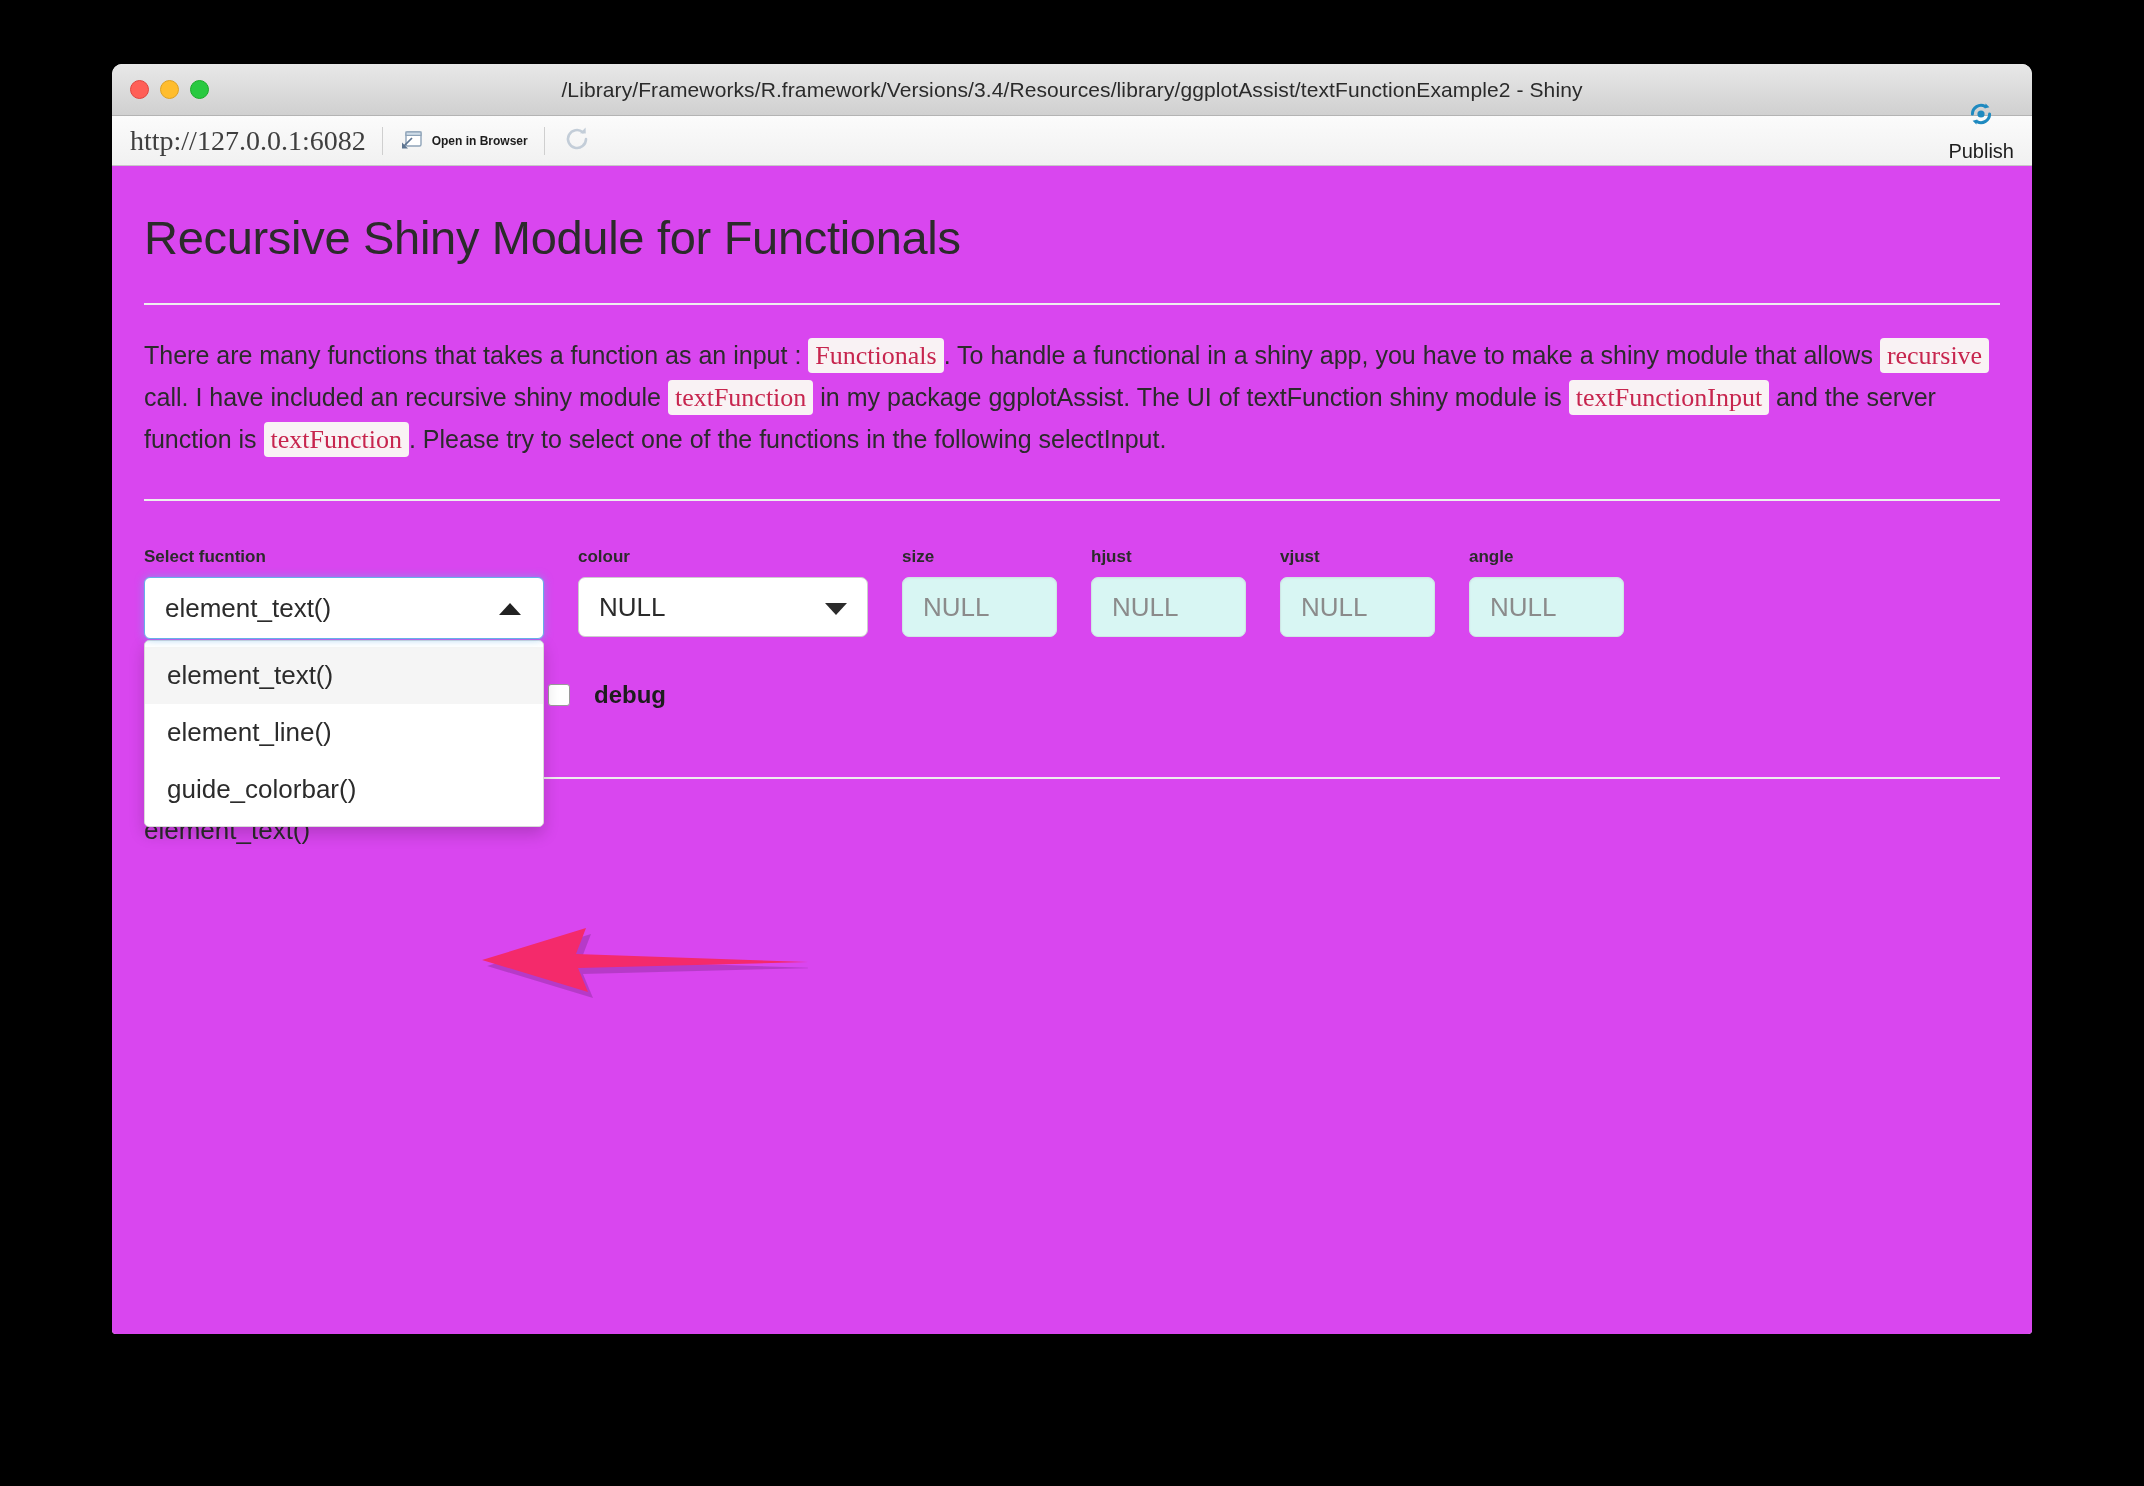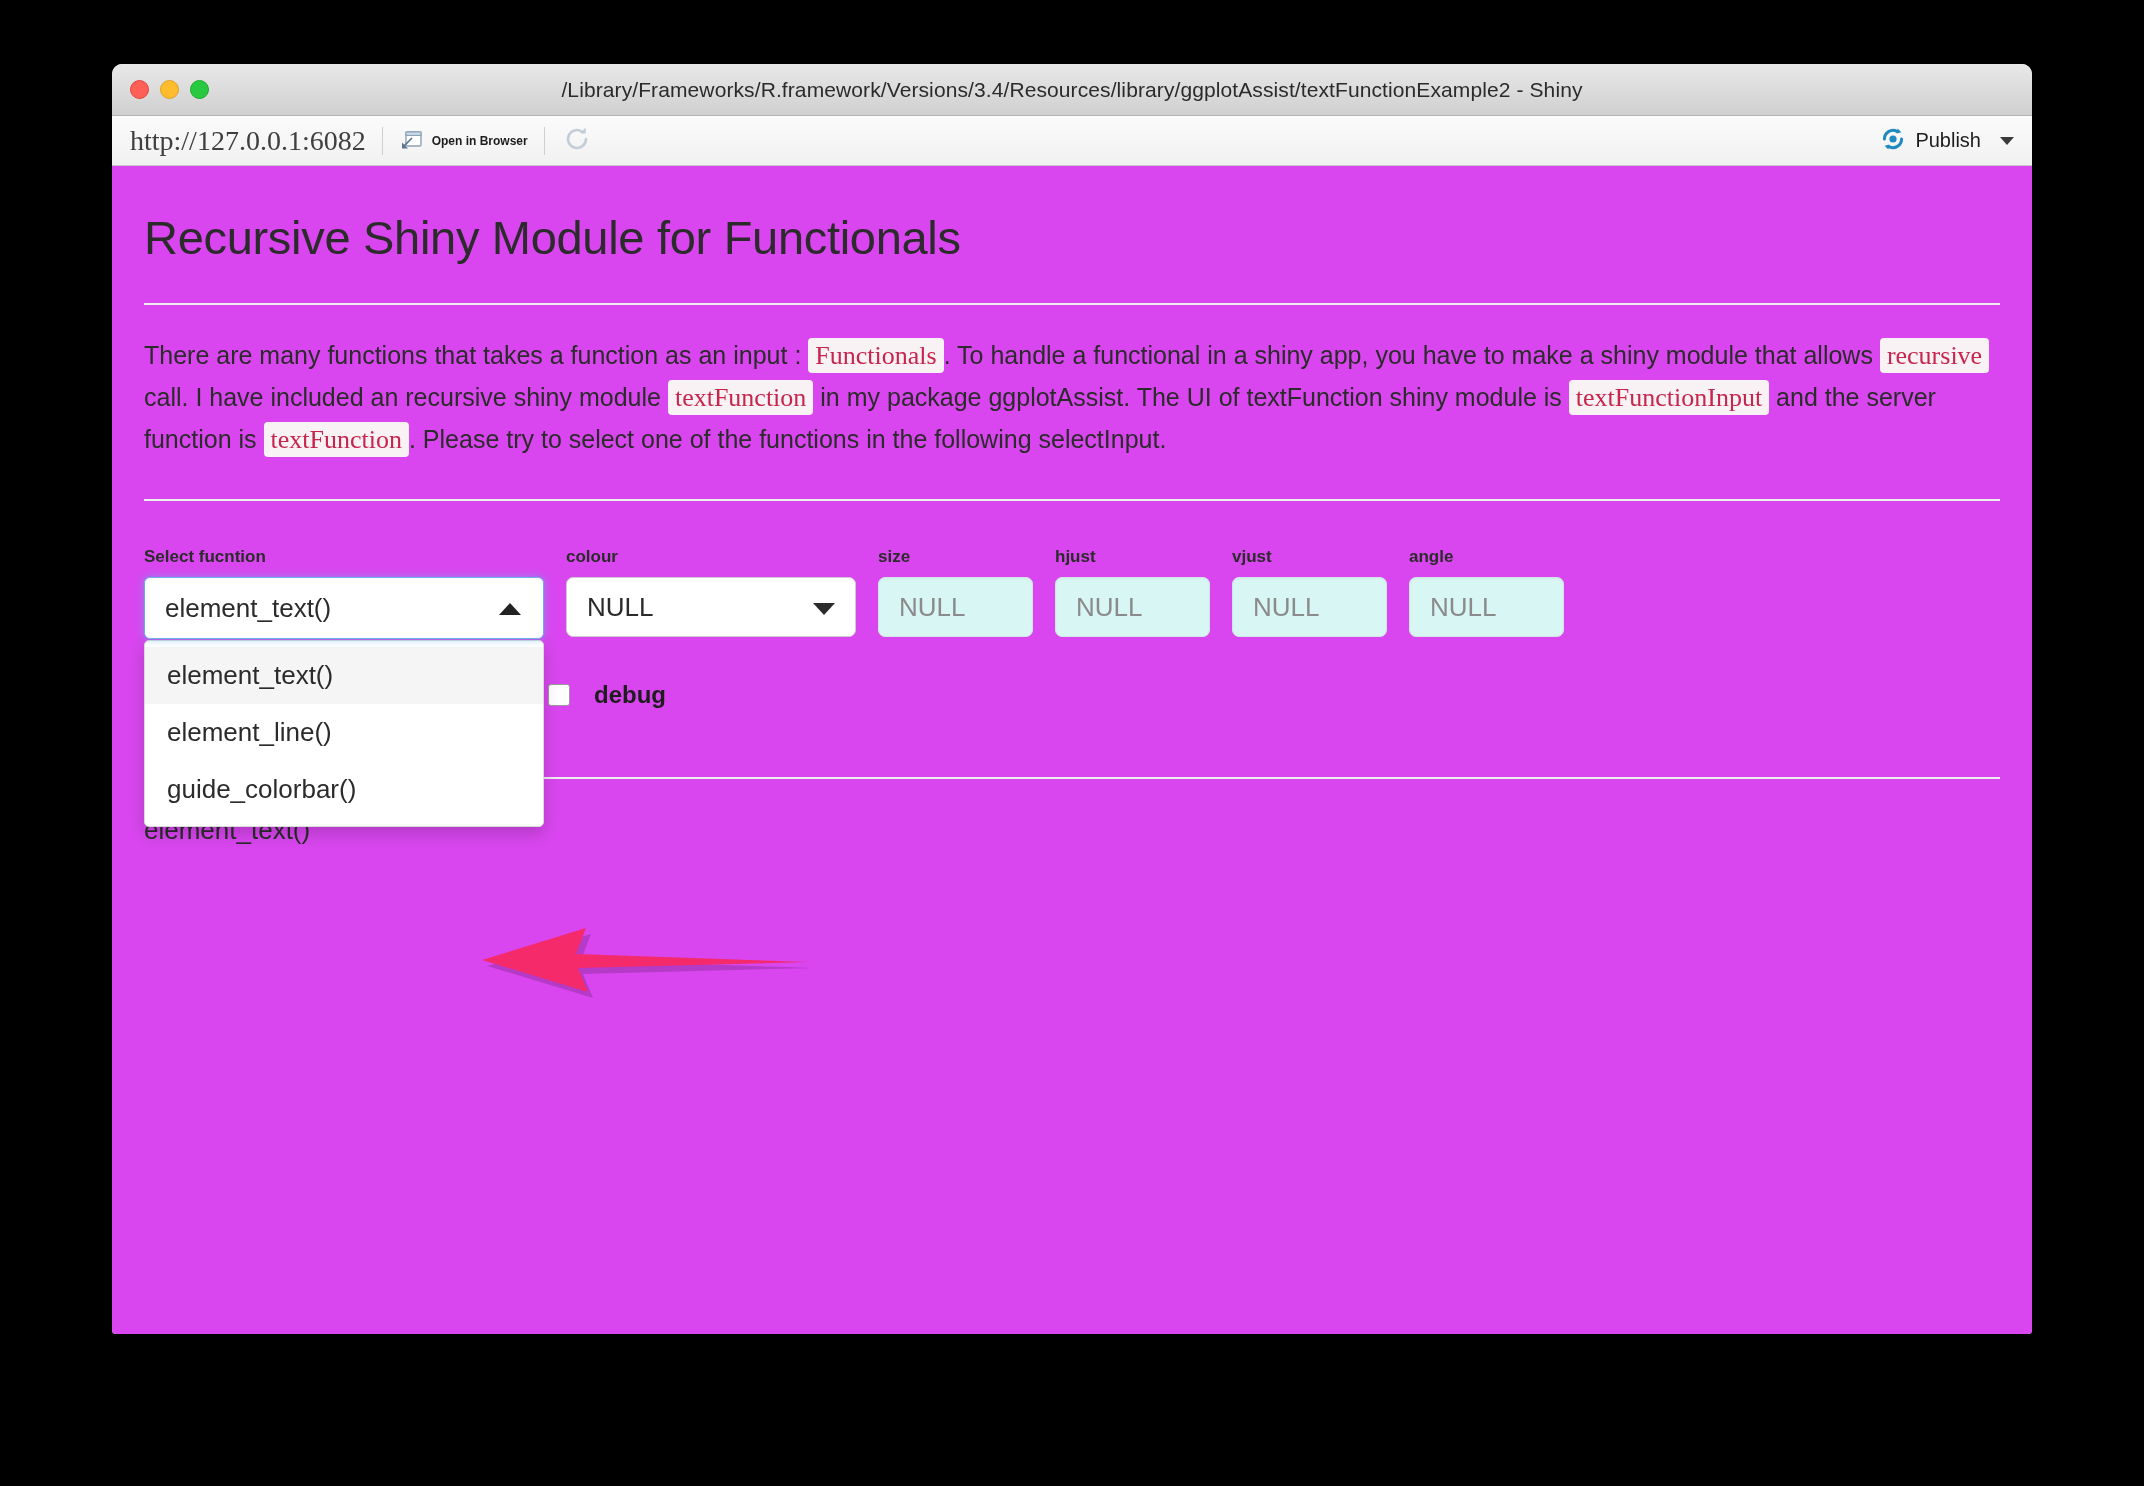--- a/index.html
+++ b/index.html
@@ -85,20 +85,21 @@
   #open-in-browser .label {
     font-size: 12px; color: #1d1d1d; font-weight: 600;
     white-space: nowrap;
   }
   .oib-icon { width: 24px; height: 24px; position: relative; }
   .toolbar-spacer { flex: 1; }
   #reload-btn { padding: 0 16px; display: flex; align-items: center; }
   #publish-btn {
     display: flex; align-items: center; gap: 9px;
     padding-right: 4px;
+    flex-direction: column;
   }
   #publish-btn .label { font-size: 20px; color: #1d1d1d; white-space: nowrap; }
   .caret-down-sm {
     width: 0; height: 0;
     border-left: 7px solid transparent;
     border-right: 7px solid transparent;
     border-top: 8px solid #3a3a3a;
     margin-left: 10px;
   }
 
@@ -196,21 +197,21 @@
     cursor: pointer;
     white-space: nowrap;
   }
   .menu-item.active { background: #f5f5f5; }
 
   
   #params-row {
     position: relative;
     display: flex;
     align-items: flex-end;
-    gap: 22px;
+    gap: 34px;
     padding-left: 0;
   }
   .param {
     display: flex;
     flex-direction: column;
   }
   .param.spacer-col { width: 400px; }
   .txt-input {
     height: 60px;
     border: 1px solid #cfe6e4;

